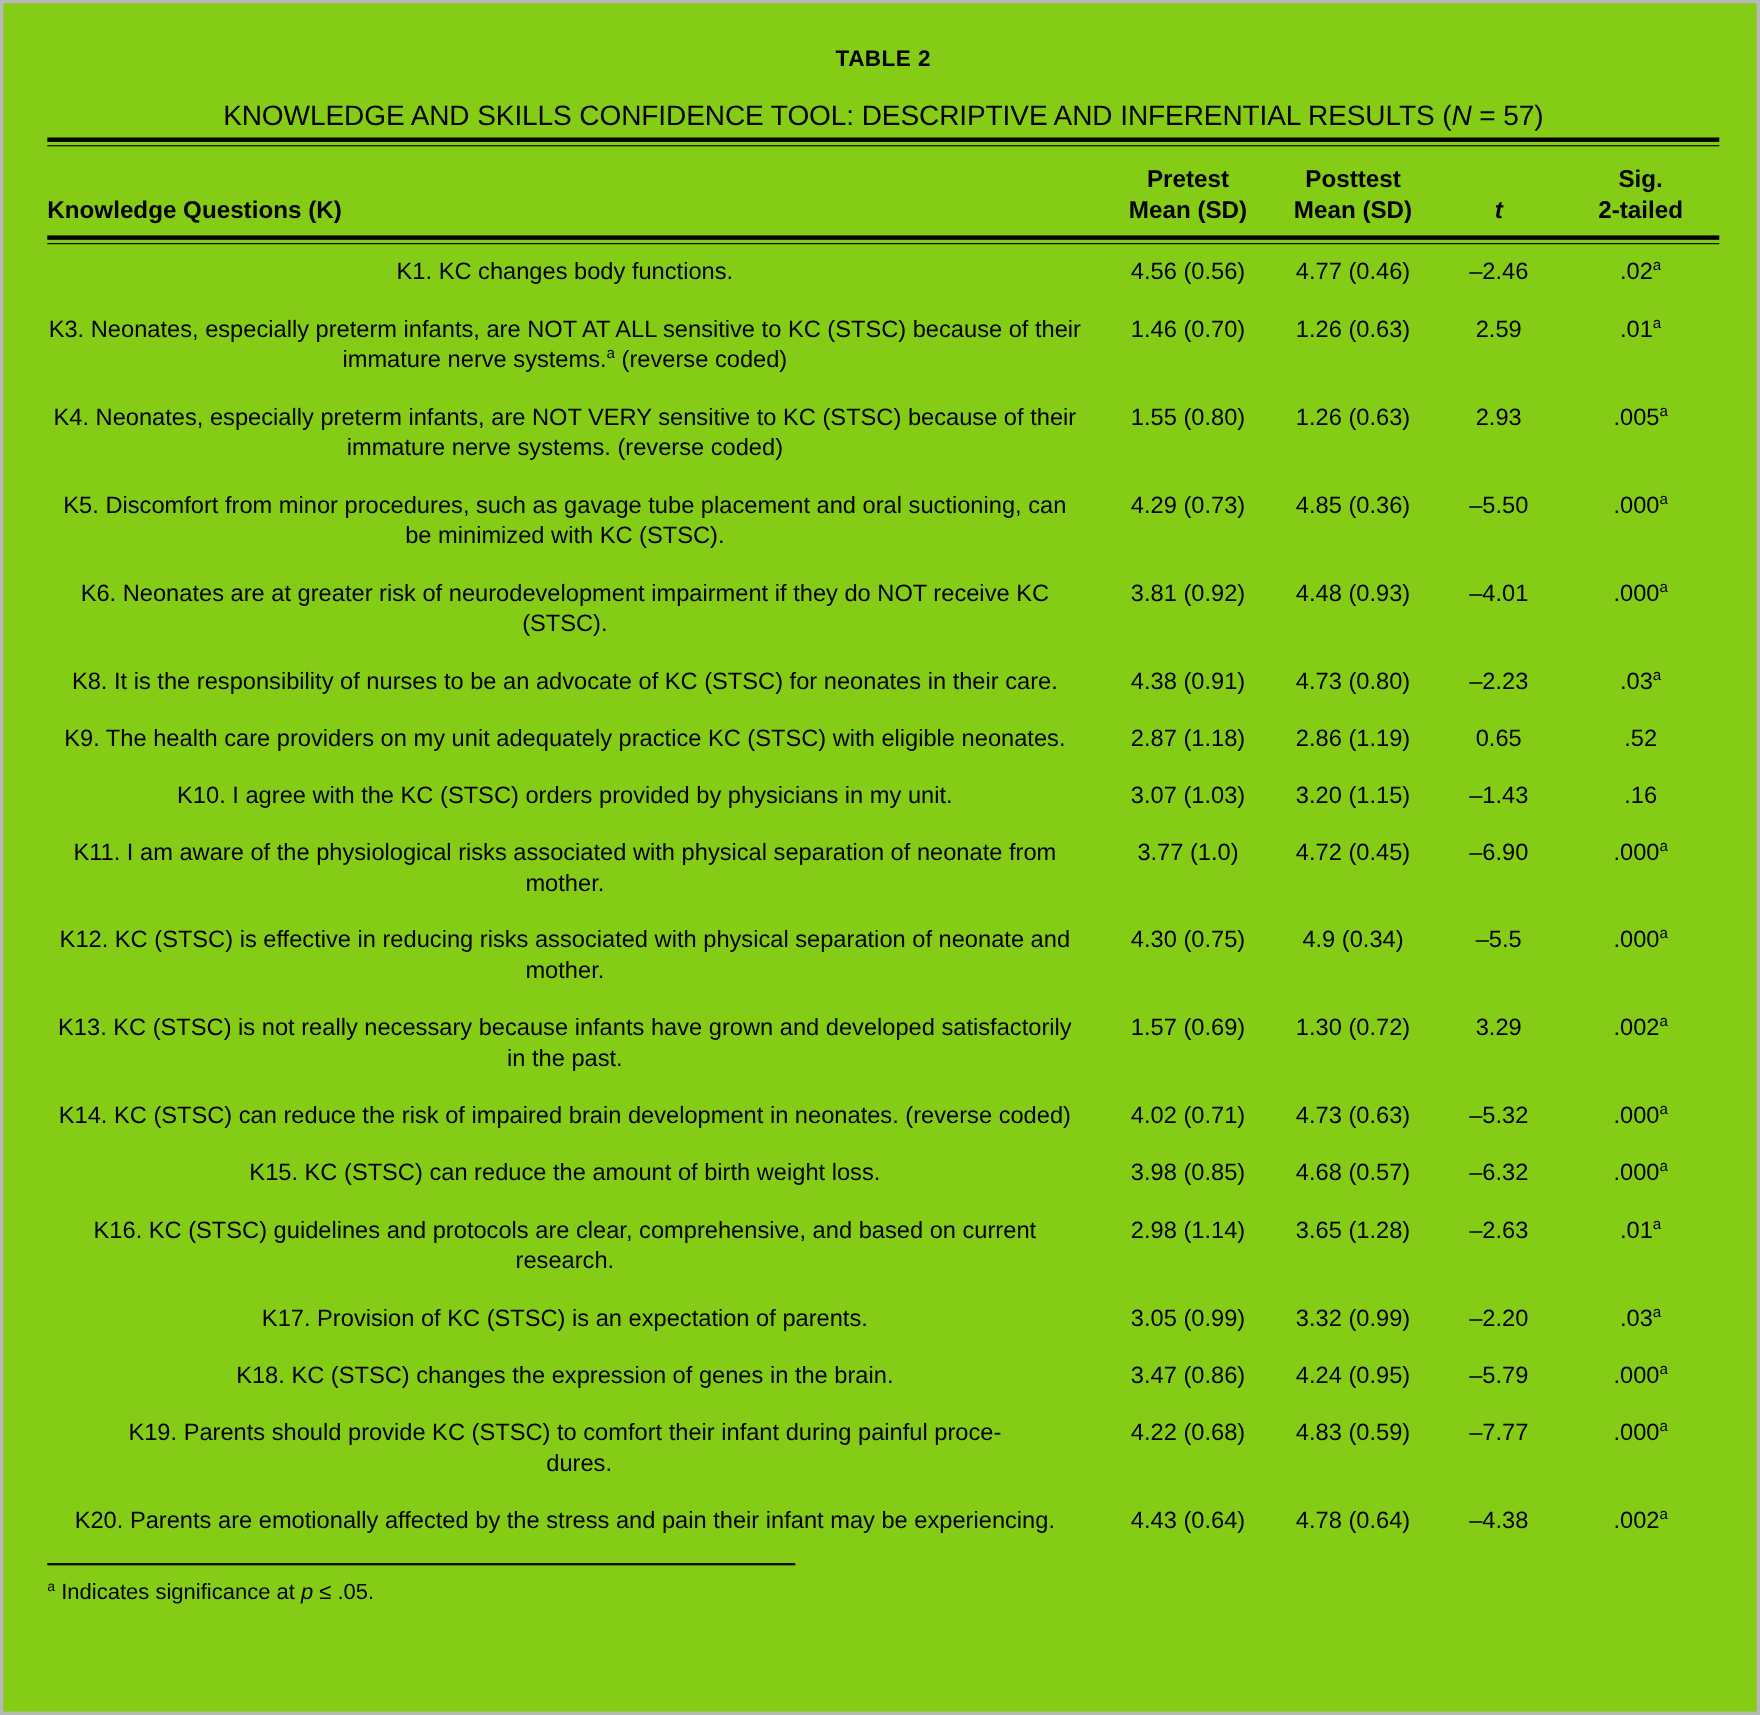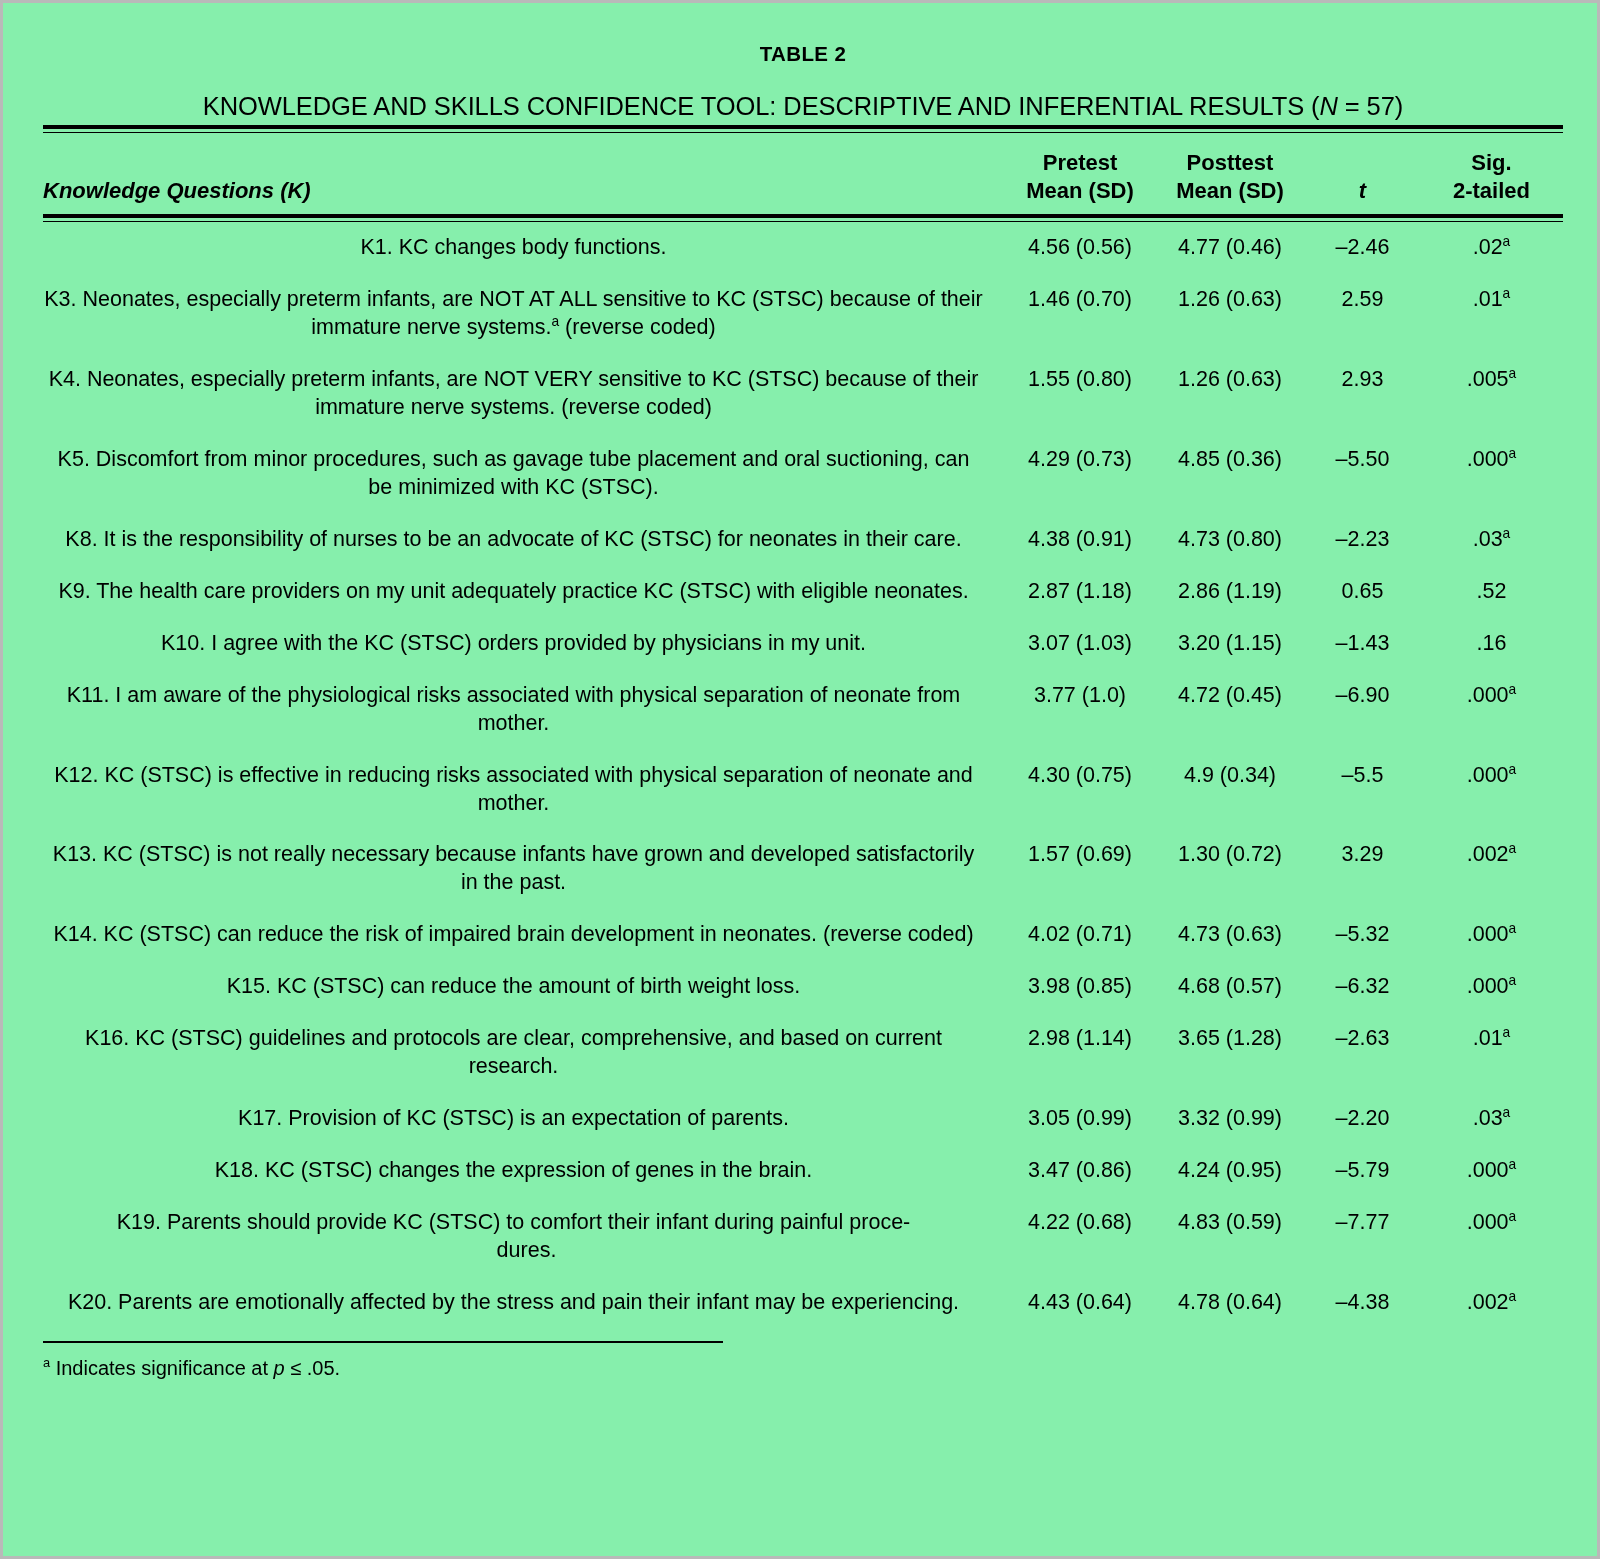--- a/index.html
+++ b/index.html
@@ -8,21 +8,21 @@
     background: #ffffff;
   }
   body {
     font-family: "Liberation Sans", sans-serif;
     color: #000000;
   }
   #page {
     position: relative;
     width: 1600px;
     height: 1559px;
-    background: #86efac;
+    background: #84cc16;
     box-sizing: border-box;
     border: 3px solid #b9b9b9;
     overflow: hidden;
   }
   #inner {
     position: absolute;
     left: 40px;
     top: 0;
     width: 1520px;
     height: 1559px;
@@ -76,21 +76,20 @@
     font-weight: bold;
     font-size: 22px;
     vertical-align: bottom;
     padding: 0;
     line-height: 1.28;
   }
   th.qhead {
     text-align: left;
     padding-top: 16px;
     padding-bottom: 9px;
-    font-style: italic;
   }
   th.nhead {
     text-align: center;
     padding-top: 16px;
     padding-bottom: 9px;
   }
   th .hl1 { display: block; }
   th .hl2 { display: block; }
   th .ital { }
   th.t-head {
@@ -206,20 +205,27 @@
             <td class="num"><span>.005</span><sup>a</sup></td>
           </tr>
           <tr>
             <td class="q"><span>K5. Discomfort from minor procedures, such as gavage tube placement and oral suctioning, can be minimized with KC (STSC).</span></td>
             <td class="num">4.29 (0.73)</td>
             <td class="num">4.85 (0.36)</td>
             <td class="num">–5.50</td>
             <td class="num"><span>.000</span><sup>a</sup></td>
           </tr>
           <tr>
+            <td class="q"><span>K6. Neonates are at greater risk of neurodevelopment impairment if they do NOT receive KC (STSC).</span></td>
+            <td class="num">3.81 (0.92)</td>
+            <td class="num">4.48 (0.93)</td>
+            <td class="num">–4.01</td>
+            <td class="num"><span>.000</span><sup>a</sup></td>
+          </tr>
+          <tr>
             <td class="q"><span>K8. It is the responsibility of nurses to be an advocate of KC (STSC) for neonates in their care.</span></td>
             <td class="num">4.38 (0.91)</td>
             <td class="num">4.73 (0.80)</td>
             <td class="num">–2.23</td>
             <td class="num"><span>.03</span><sup>a</sup></td>
           </tr>
           <tr>
             <td class="q"><span>K9. The health care providers on my unit adequately practice KC (STSC) with eligible neonates.</span></td>
             <td class="num">2.87 (1.18)</td>
             <td class="num">2.86 (1.19)</td>

